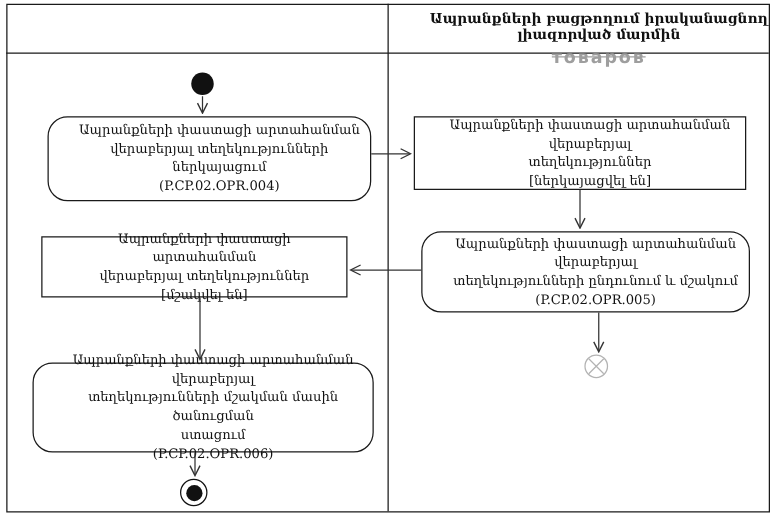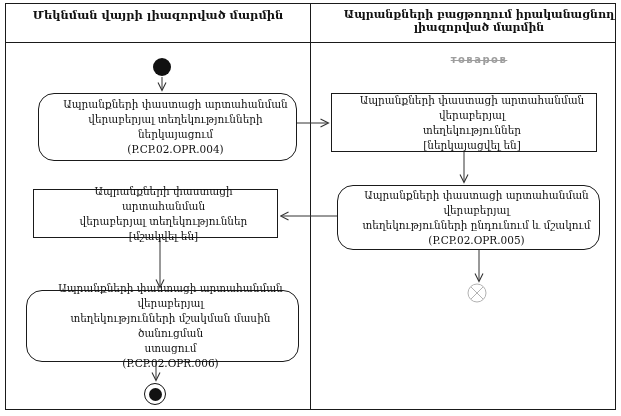--- a/index.html
+++ b/index.html
@@ -8,22 +8,22 @@
     font-family:"DejaVu Serif","DejaVu Sans",serif;color:#111;
   }
   .frame{position:absolute;left:5px;top:3px;width:609px;height:405px;border:1px solid #1a1a1a;}
   .lane-divider{position:absolute;left:310px;top:3px;width:1px;height:406px;background:#1a1a1a;}
   .header-sep{position:absolute;left:5px;top:42px;width:610px;height:1px;background:#1a1a1a;}
   .lane-header{position:absolute;top:3px;height:39px;display:flex;flex-direction:column;
     align-items:center;justify-content:flex-start;padding-top:5px;box-sizing:border-box;
     font-weight:bold;font-size:11.5px;text-align:center;}
   .lane-header.left{left:6px;width:304px;}
   .lane-header.right{left:327px;width:304px;font-size:11px;}
-  .faded-note{font-weight:bold;font-size:10px;color:#9e9e9e;text-decoration:line-through;
-    letter-spacing:1.5px;margin-top:20px;font-family:"DejaVu Sans",sans-serif;}
+  .faded-note{font-weight:bold;font-size:14px;color:#9e9e9e;text-decoration:line-through;
+    letter-spacing:1.5px;margin-top:4px;font-family:"DejaVu Sans",sans-serif;}
   .box{position:absolute;border:1px solid #1a1a1a;background:#fff;display:flex;
     align-items:center;justify-content:center;text-align:center;box-sizing:border-box;
     font-size:10.5px;line-height:15px;}
   .box.rounded{border-radius:16px;}
   .node-text{white-space:pre-line;padding:0 6px;margin-left:16px;}
   .initial-node{position:absolute;left:153px;top:58px;width:18px;height:18px;
     background:#111;border-radius:50%;}
   .final-node{position:absolute;left:144px;top:383px;width:22px;height:22px;border:1.5px solid #111;
     border-radius:50%;box-sizing:border-box;display:flex;align-items:center;justify-content:center;}
   .final-node .inner{width:13px;height:13px;background:#111;border-radius:50%;}
@@ -31,23 +31,20 @@
 </style>
 </head>
 <body>
 
 <div class="canvas">
 
   <div class="frame"></div>
   <div class="lane-divider"></div>
   <div class="header-sep"></div>
 
-  <div class="lane-header left">
-    <span>Մեկնման վայրի լիազորված մարմին</span>
-  </div>
   <div class="lane-header right">
     <span>Ապրանքների բացթողում իրականացնող լիազորված մարմին</span>
     <span class="faded-note">товаров</span>
   </div>
 
   <div class="initial-node"></div>
 
   <div class="box rounded" style="left:38px;top:93px;width:259px;height:68px;">
     <div class="node-text">Ապրանքների փաստացի արտահանման
 վերաբերյալ տեղեկությունների ներկայացում

